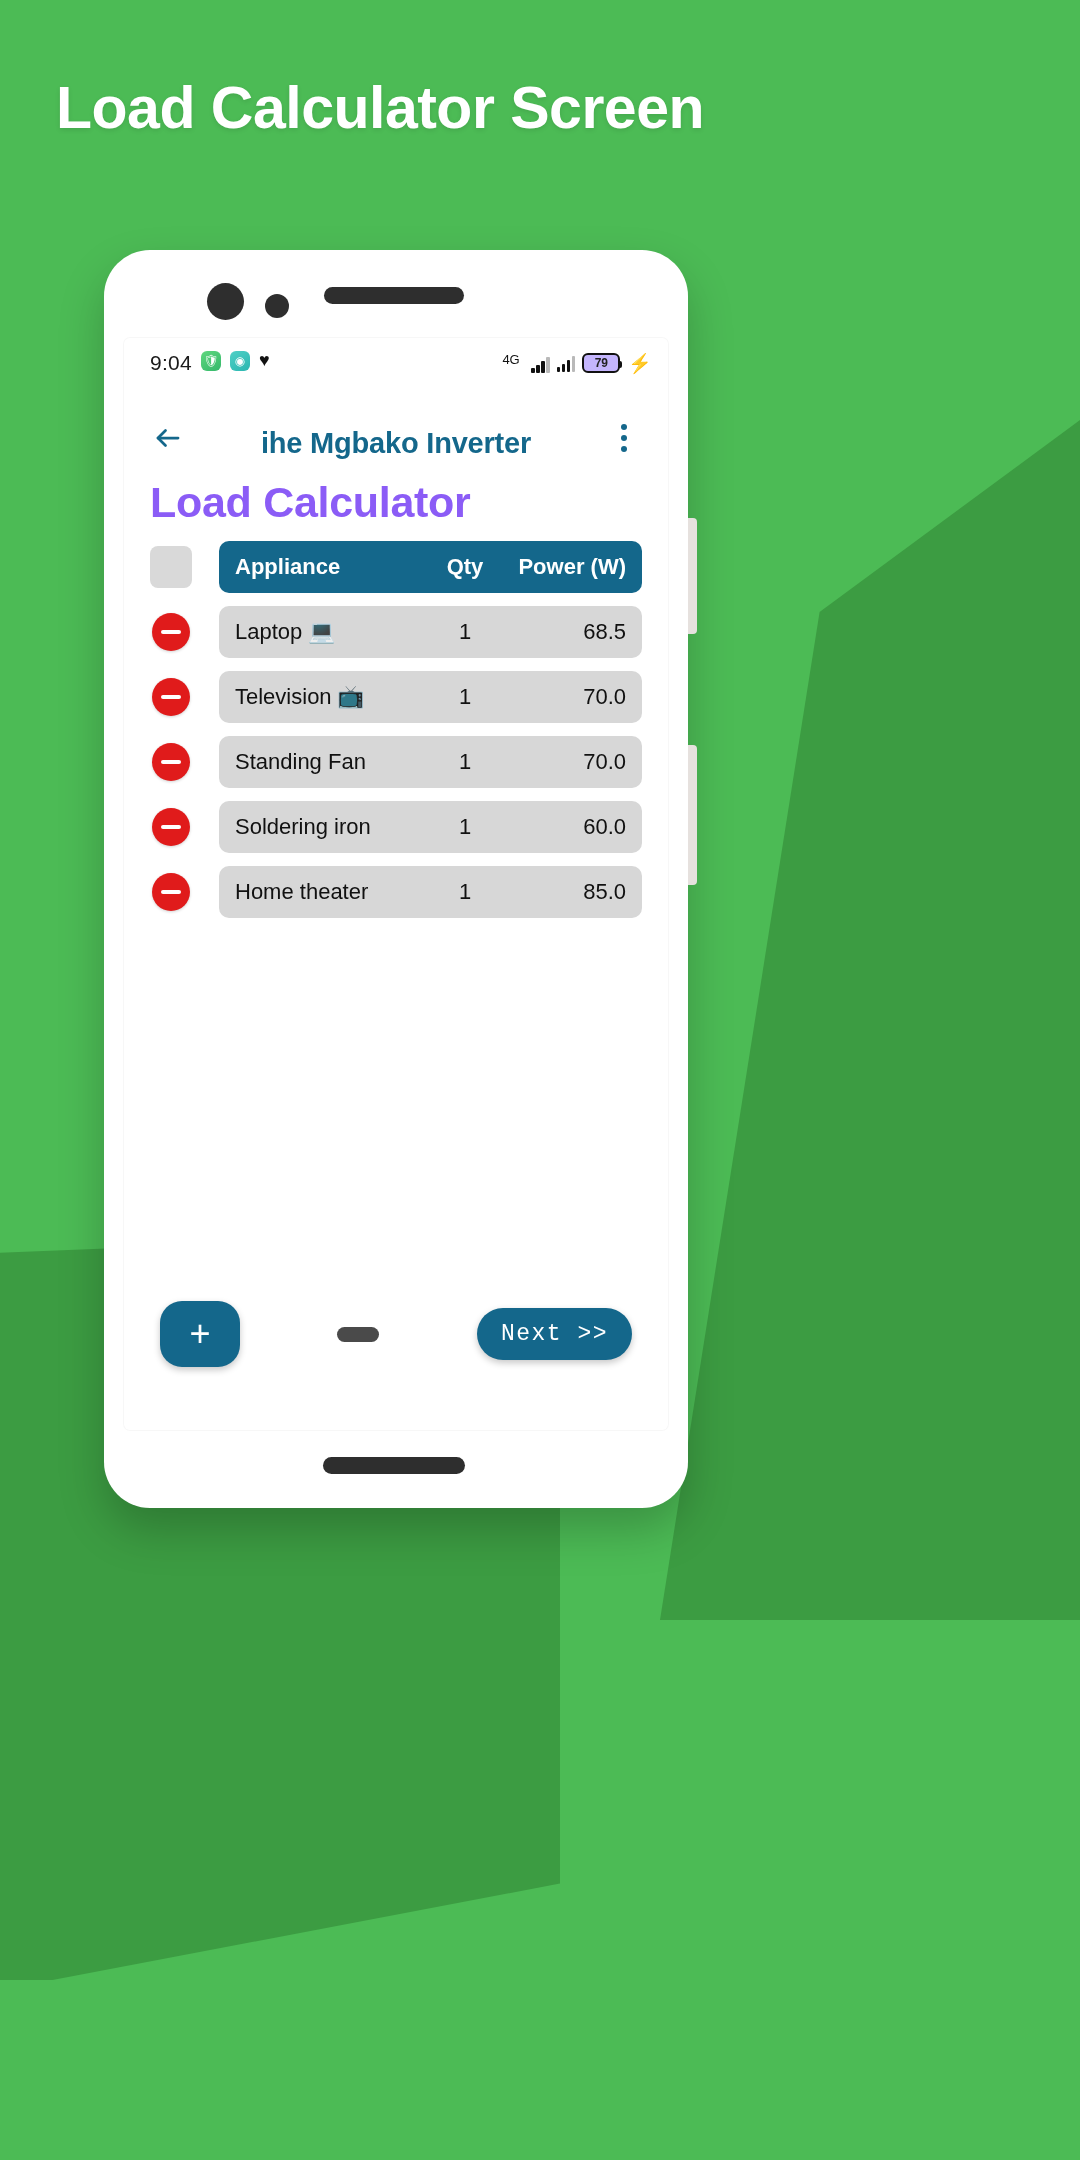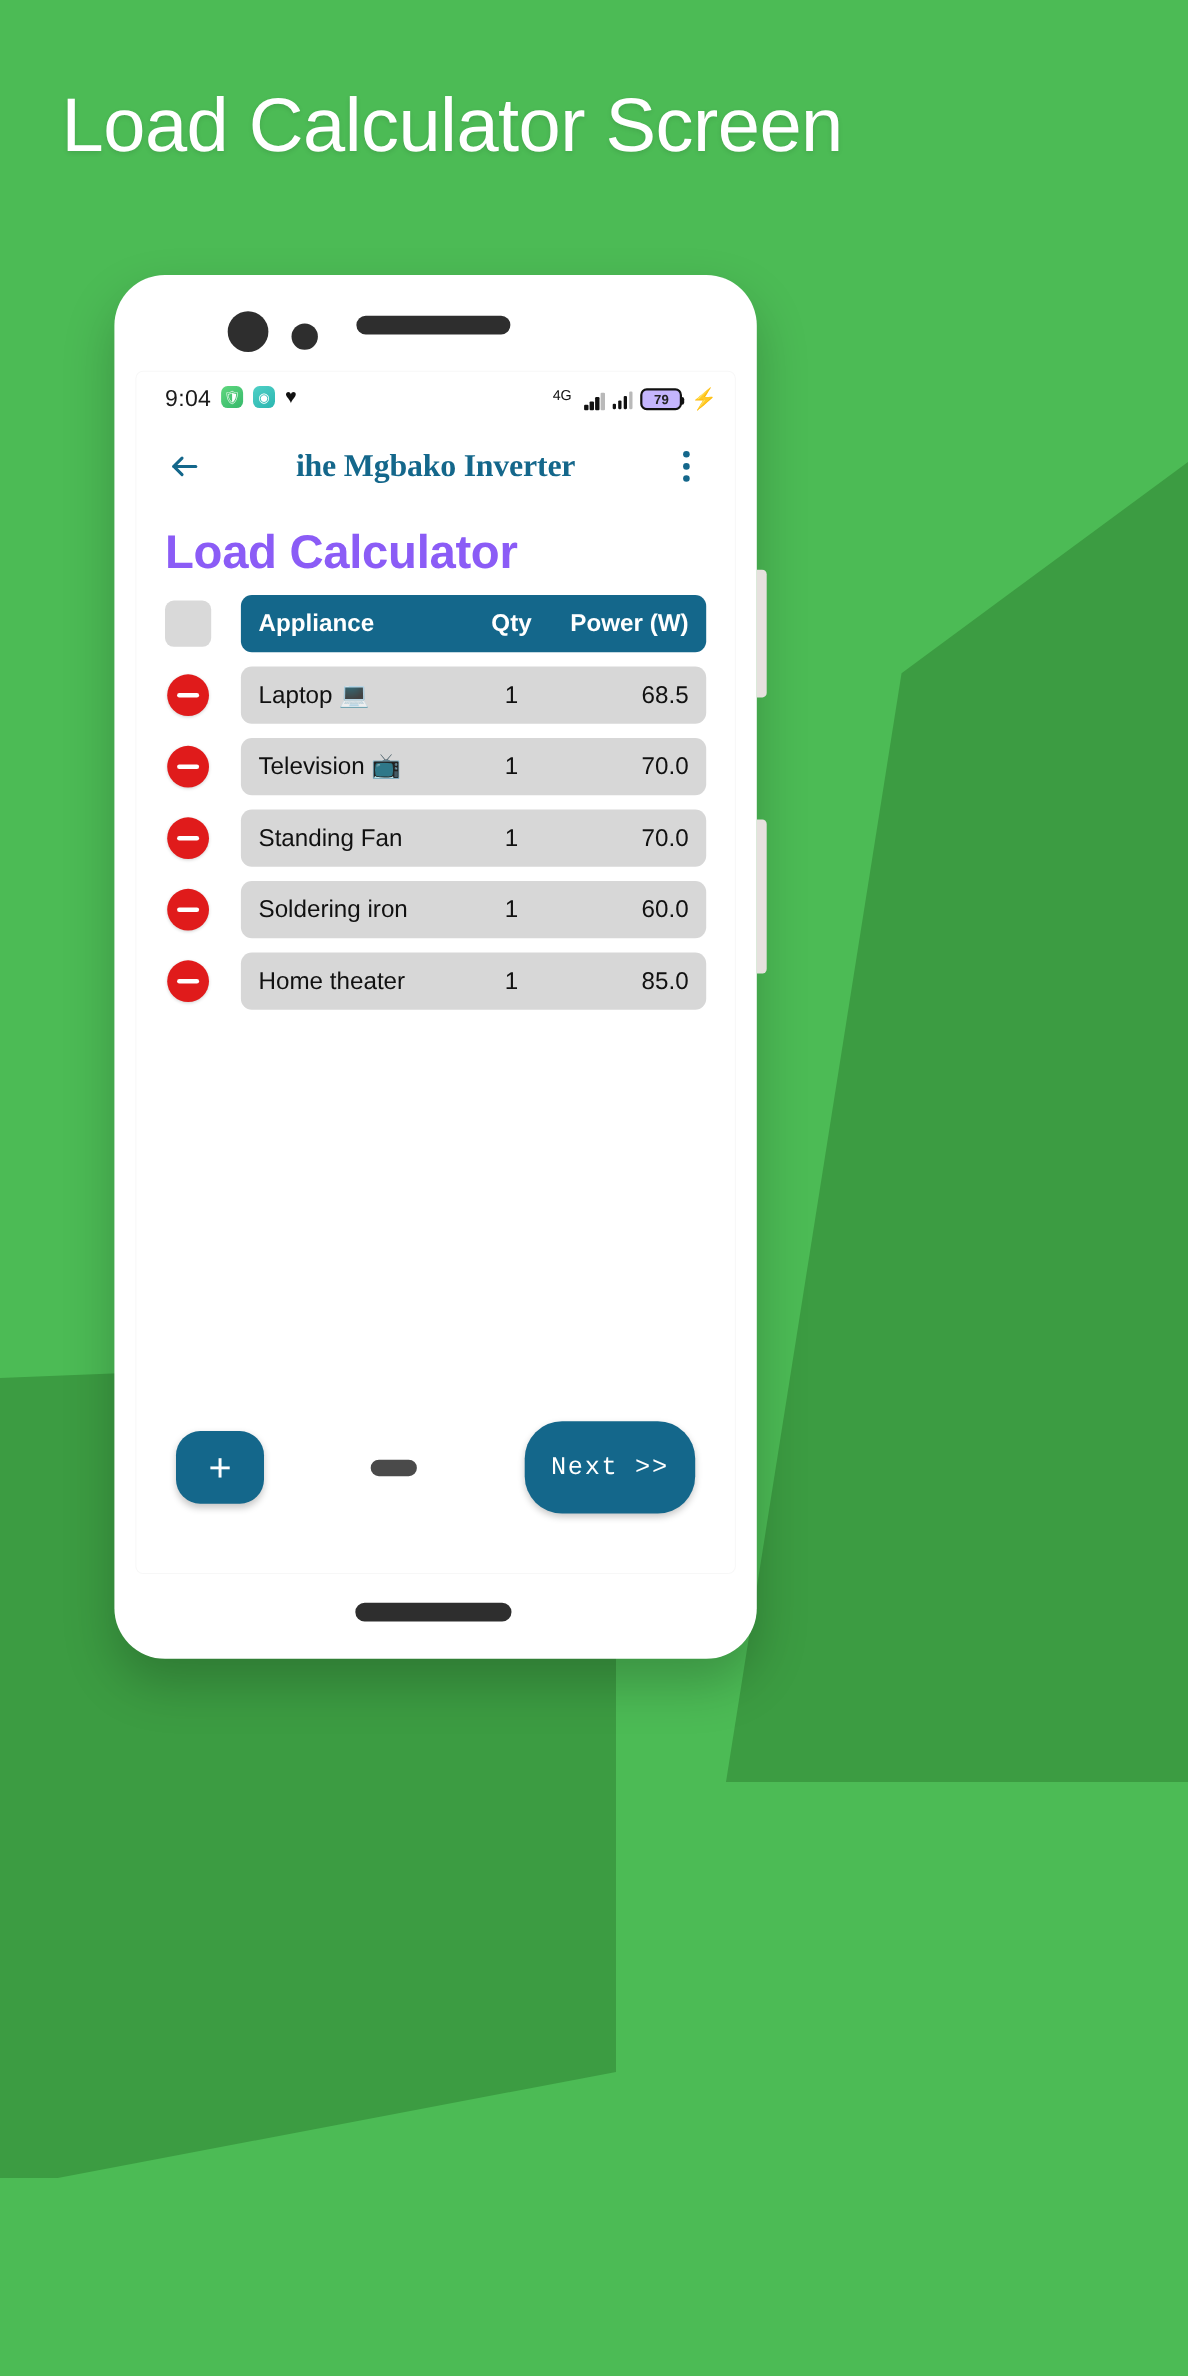--- a/index.html
+++ b/index.html
@@ -49,22 +49,22 @@
     background: #4CBB55;
   }
 
   
   .headline {
     position: absolute;
     left: 56px;
     top: 78px;
     width: 980px;
     color: #FFFFFF;
-    font-size: 69px;
-    font-weight: normal;
+    font-size: 59px;
+    font-weight: bold;
     letter-spacing: -0.5px;
     line-height: 1.05;
     font-family: "Liberation Sans", sans-serif;
     text-shadow: 0 2px 5px rgba(0,0,0,0.10);
     white-space: nowrap;
   }
 
   
   .phone {
     position: absolute;
@@ -175,23 +175,22 @@
     width: 3px; height: 7px;
     background: #111;
     border-radius: 0 2px 2px 0;
   }
   .bolt { font-size: 19px; color: #111; line-height: 1; margin-left: 1px; }
 
   
   .appbar {
     height: 72px;
     display: flex;
-    align-items: center;
+    align-items: flex-end;
     padding: 0 22px;
-    font-family: Liberation Serif, serif;
   }
   .back-arrow {
     width: 44px; height: 44px;
     display: flex; align-items: center; justify-content: center;
     cursor: pointer;
   }
   .appbar-title {
     flex: 1;
     text-align: center;
     color: #14678B;
@@ -297,21 +296,21 @@
     box-shadow: 0 3px 7px rgba(0,0,0,0.22);
   }
   .nav-pill {
     width: 42px; height: 15px;
     border-radius: 8px;
     background: #4A4A4A;
     margin: 0 auto;
   }
   .next-btn {
     min-width: 150px;
-    height: 84px;
+    height: 52px;
     border-radius: 34px;
     background: #14678B;
     color: #FFFFFF;
     display: flex; align-items: center; justify-content: center;
     font-family: "Liberation Mono", "DejaVu Sans Mono", monospace;
     font-size: 23px;
     letter-spacing: 1.5px;
     padding: 0 24px;
     cursor: pointer;
     box-shadow: 0 3px 7px rgba(0,0,0,0.22);

